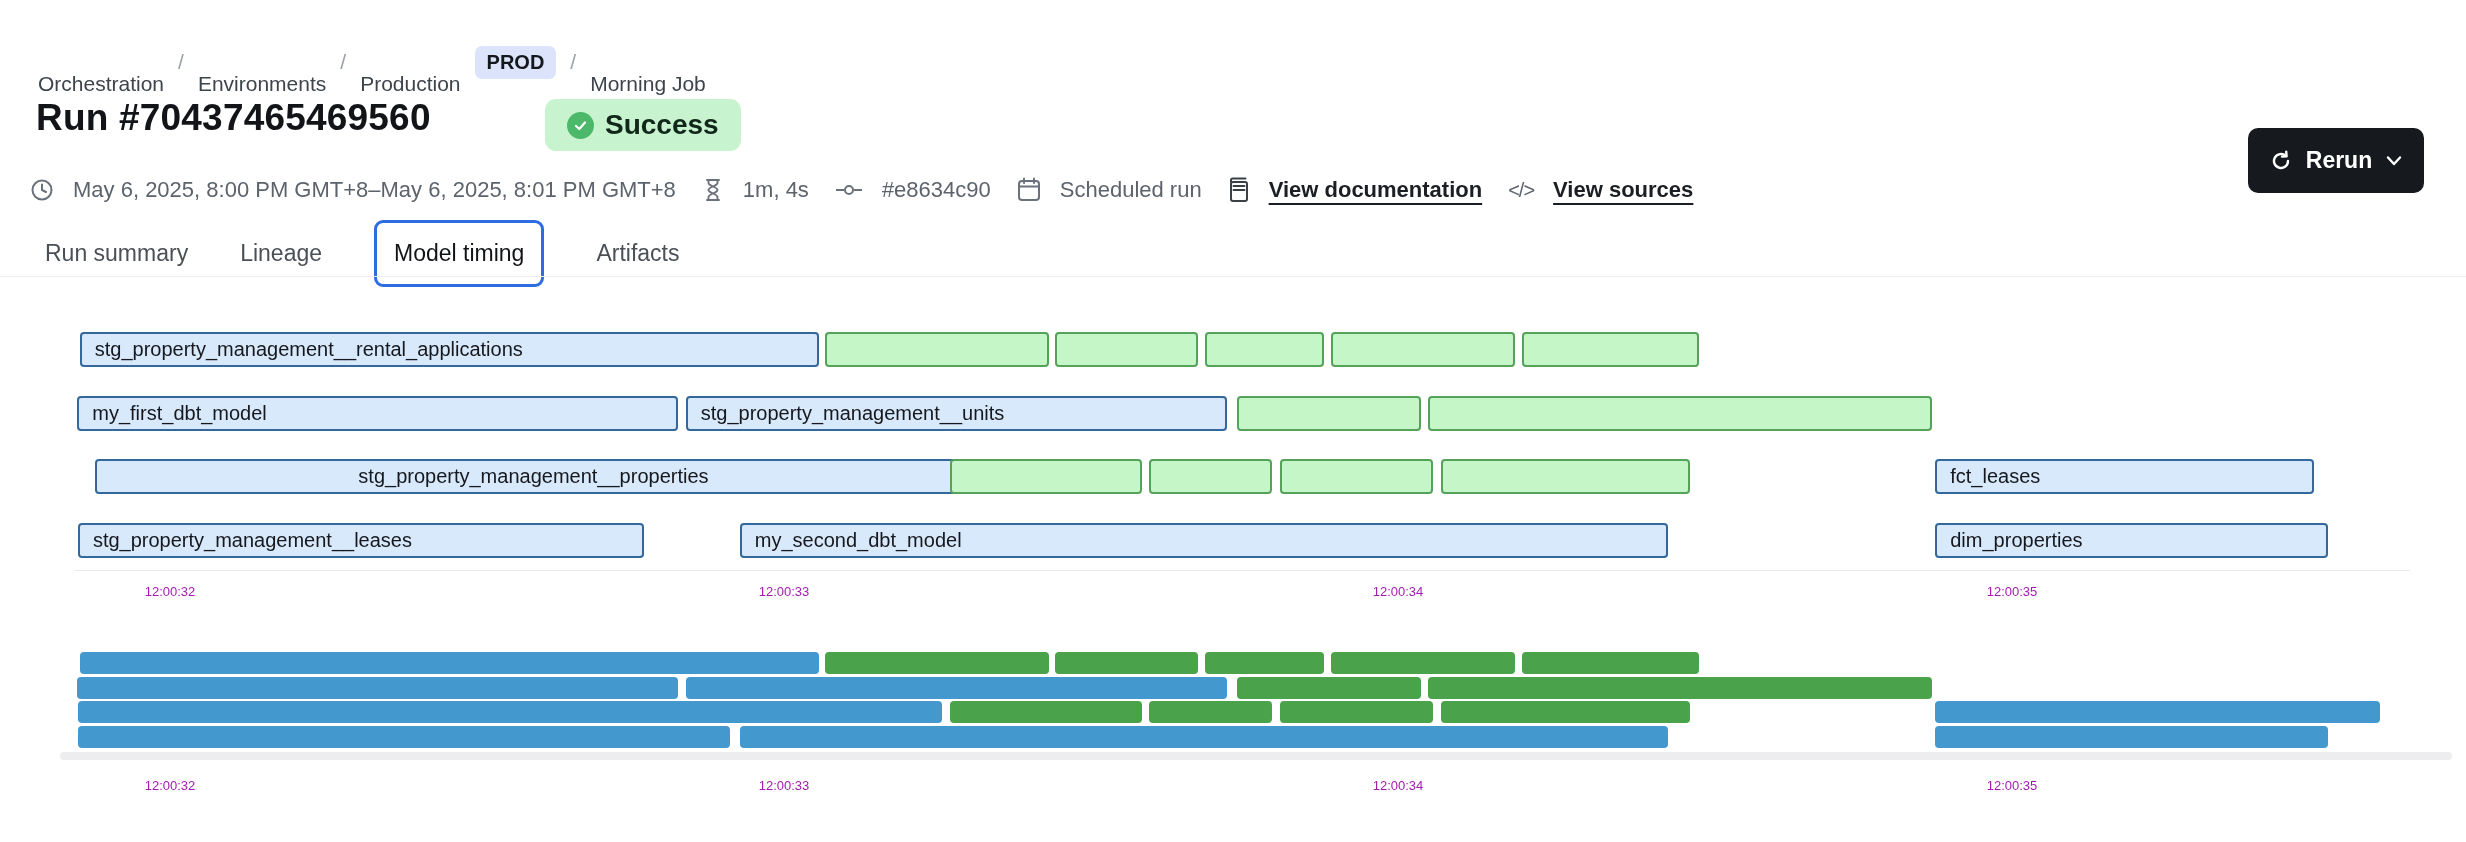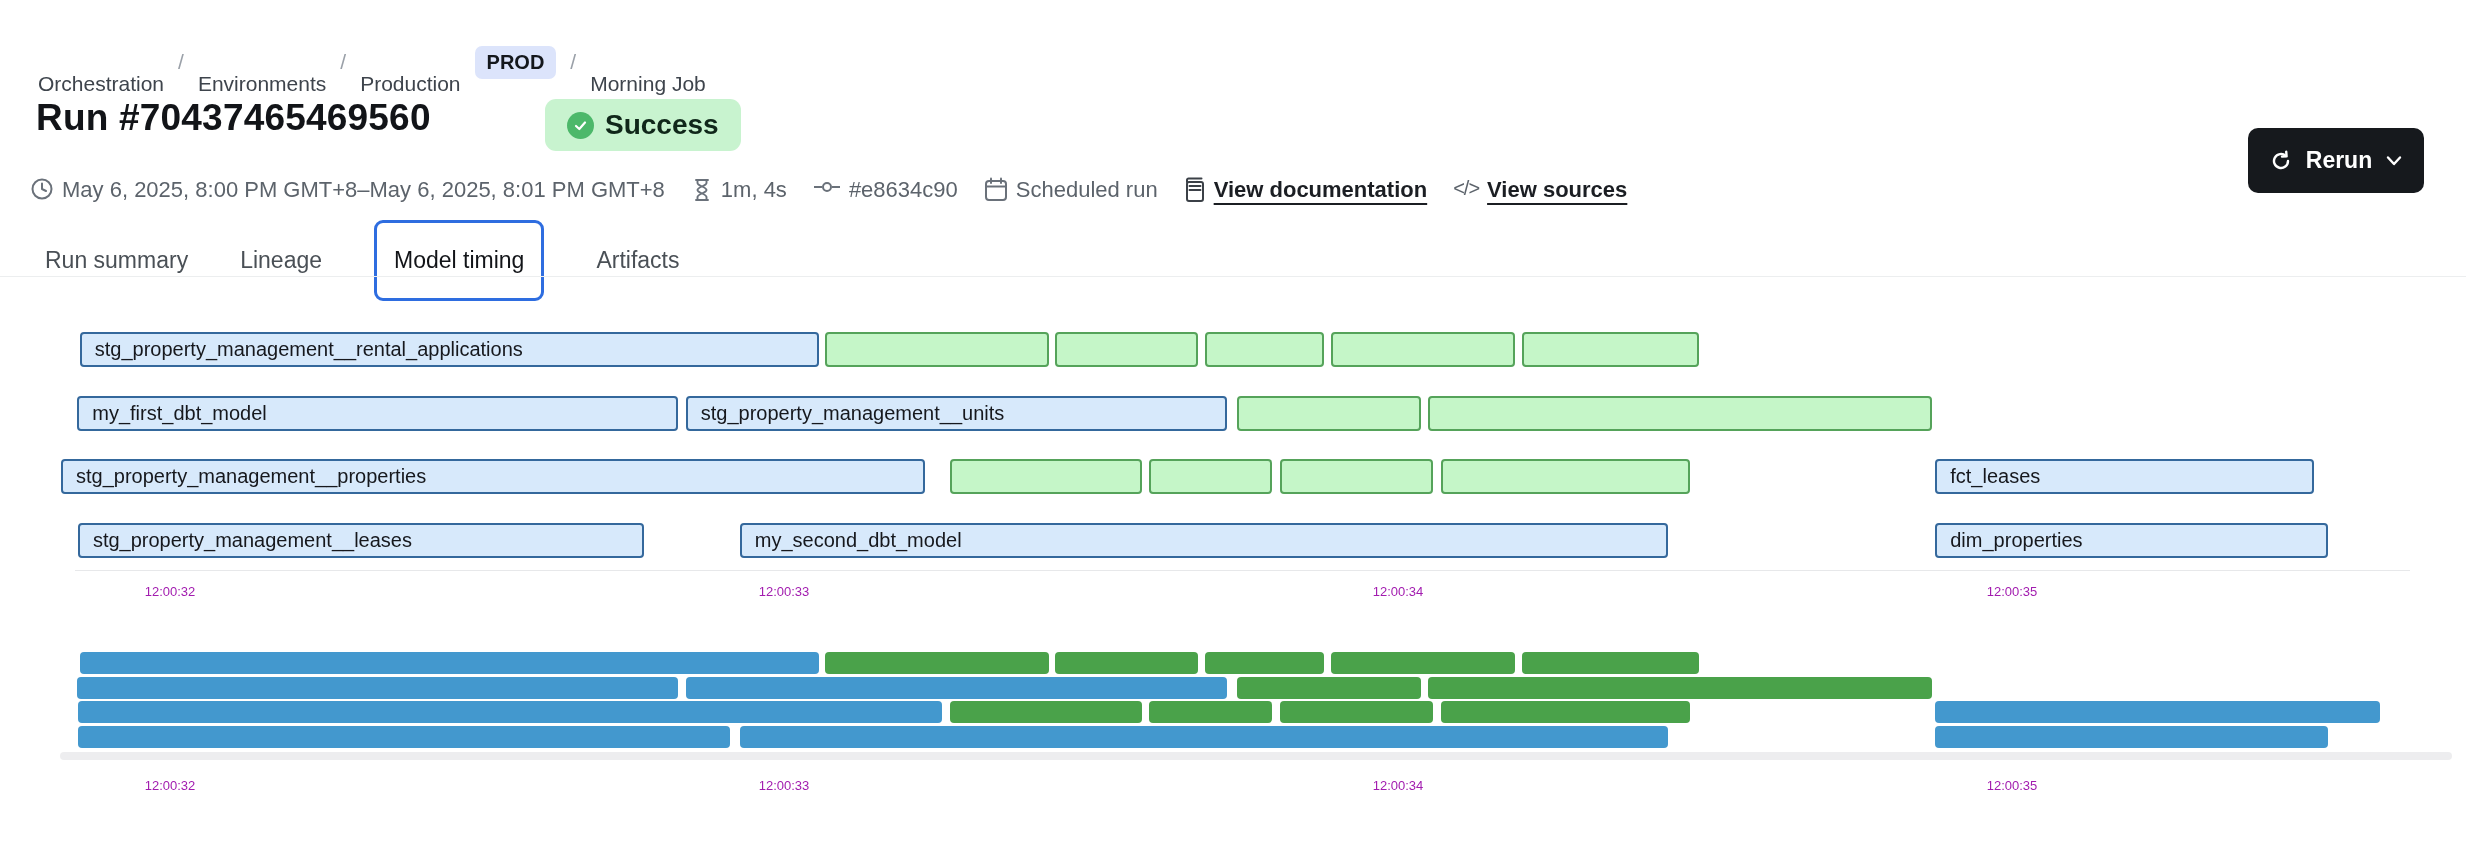--- a/index.html
+++ b/index.html
@@ -20,38 +20,38 @@
     letter-spacing:0.2px; color:#121418; }
   .status-badge { position:absolute; left:545px; top:99px; height:52px; display:inline-flex;
     align-items:center; gap:11px; background:#c8f3cf; border-radius:11px; padding:0 22px;
     font-size:28px; font-weight:600; color:#10271a; }
   .check-circle { width:27px; height:27px; border-radius:50%; background:#4cb86a;
     display:flex; align-items:center; justify-content:center; }
 
   
   .meta-row { position:absolute; left:30px; top:172px; height:36px; display:flex;
     align-items:center; gap:26px; font-size:22px; color:#5c636b; white-space:nowrap; }
-  .meta-item { display:flex; align-items:flex-start; gap:8px; }
+  .meta-item { display:flex; align-items:center; gap:19px; }
   .meta-link { color:#1b1e23; font-weight:700; text-decoration:underline;
     text-underline-offset:6px; text-decoration-thickness:1.5px; cursor:pointer; }
   .icon { display:inline-flex; align-items:center; justify-content:center; }
   .code-glyph { font-size:20px; color:#5c636b; letter-spacing:-1px; font-weight:400; }
 
   
   .rerun-btn { position:absolute; left:2248px; top:128px; width:176px; height:65px;
     background:#16191d; border-radius:10px; display:flex; align-items:center;
     justify-content:center; gap:13px; color:#fff; font-size:23px; font-weight:600;
     cursor:pointer; }
 
   
   .tabs { position:absolute; left:45px; top:220px; display:flex; align-items:center;
     gap:52px; font-size:23px; color:#4a5056; }
   .tab { padding:11px 0; cursor:pointer; white-space:nowrap; }
   .tab.active { color:#121418; border:3px solid #2e6de0; border-radius:9px;
-    padding:24px 17px; }
+    padding:17px 17px; }
   .tabs-divider { position:absolute; left:0; top:276px; width:2466px; height:1px;
     background:#eceeef; }
 
   
   .bar { position:absolute; border-radius:4px; }
   .bar.model { background:#d7e9fb; border:2px solid #34689c; }
   .bar.test  { background:#c5f6c8; border:2px solid #55a35a; }
   .bar-label { display:block; padding-left:13px; font-size:20px; color:#16181d;
     line-height:31px; white-space:nowrap; overflow:hidden; }
   .mini-bar { position:absolute; border-radius:4px; }
@@ -177,21 +177,21 @@
       <div class="bar test" style="left: 1331.07px; top: 332px; width: 184.2px; height: 35px;"></div>
       <div class="bar test" style="left: 1522.03px; top: 332px; width: 176.832px; height: 35px;"></div>
       <div class="bar model" style="left: 77.286px; top: 395.5px; width: 600.492px; height: 35px;">
         <span class="bar-label">my_first_dbt_model</span>
       </div>
       <div class="bar model" style="left: 685.76px; top: 395.5px; width: 541.548px; height: 35px;">
         <span class="bar-label">stg_property_management__units</span>
       </div>
       <div class="bar test" style="left: 1237.13px; top: 395.5px; width: 183.586px; height: 35px;"></div>
       <div class="bar test" style="left: 1428.09px; top: 395.5px; width: 504.094px; height: 35px;"></div>
-      <div class="bar model" style="left: 61px; top: 459px; width: 863.898px; height: 35px;">
+      <div class="bar model" style="left: 95px; top: 459px; width: 863.898px; height: 35px; text-align: center;">
         <span class="bar-label">stg_property_management__properties</span>
       </div>
       <div class="bar test" style="left: 949.78px; top: 459px; width: 192.182px; height: 35px;"></div>
       <div class="bar test" style="left: 1148.72px; top: 459px; width: 123.414px; height: 35px;"></div>
       <div class="bar test" style="left: 1280.11px; top: 459px; width: 152.886px; height: 35px;"></div>
       <div class="bar test" style="left: 1440.98px; top: 459px; width: 249.284px; height: 35px;"></div>
       <div class="bar model" style="left: 1935.25px; top: 459px; width: 379px; height: 35px;">
         <span class="bar-label">fct_leases</span>
       </div>
       <div class="bar model" style="left: 77.9px; top: 522.5px; width: 566px; height: 35px;">

